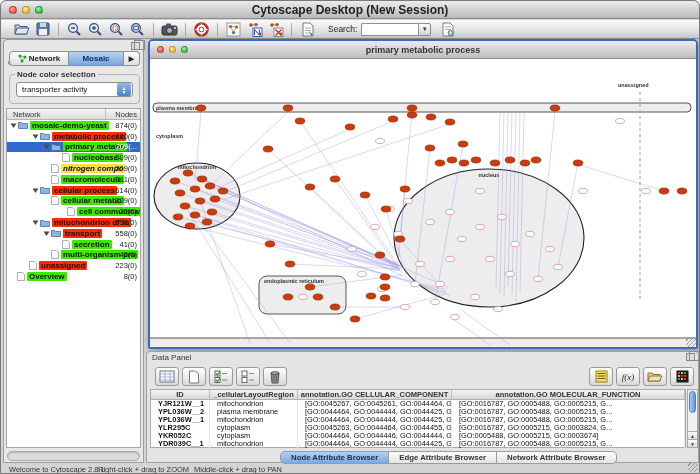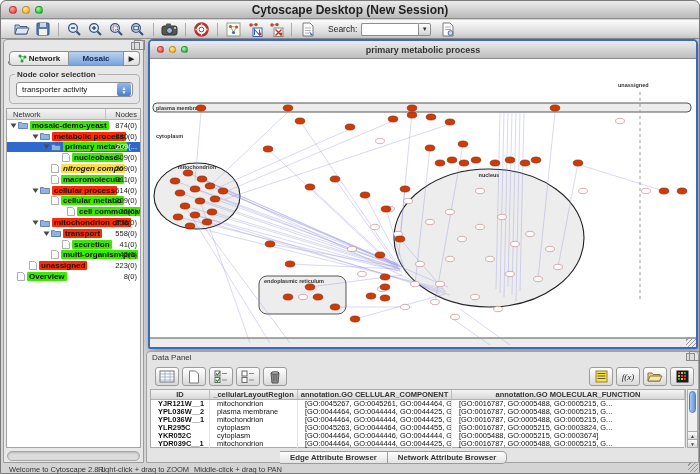--- a/index.html
+++ b/index.html
@@ -742,20 +742,21 @@
             <div style="width: 233px;">[GO:0016787, GO:0005488, GO:0005215, G...</div>
           </div>
         </div>
     </div>
     <div class="dp-scroll">
       <span class="dp-thumb"></span>
       <span class="dp-sarrow" style="bottom:8px">▲</span>
       <span class="dp-sarrow" style="bottom:0">▼</span>
     </div>
     <div class="dp-tabs">
+      <span class="dp-tab first sel">Node Attribute Browser</span>
       <span class="dp-tab">Edge Attribute Browser</span>
       <span class="dp-tab last">Network Attribute Browser</span>
     </div>
   </div>
 
   <div class="statusbar">
     <span style="left:8px">Welcome to Cytoscape 2.8.1</span>
     <span style="left:97px">Right-click + drag to ZOOM</span>
     <span style="left:193px">Middle-click + drag to PAN</span>
   </div>

